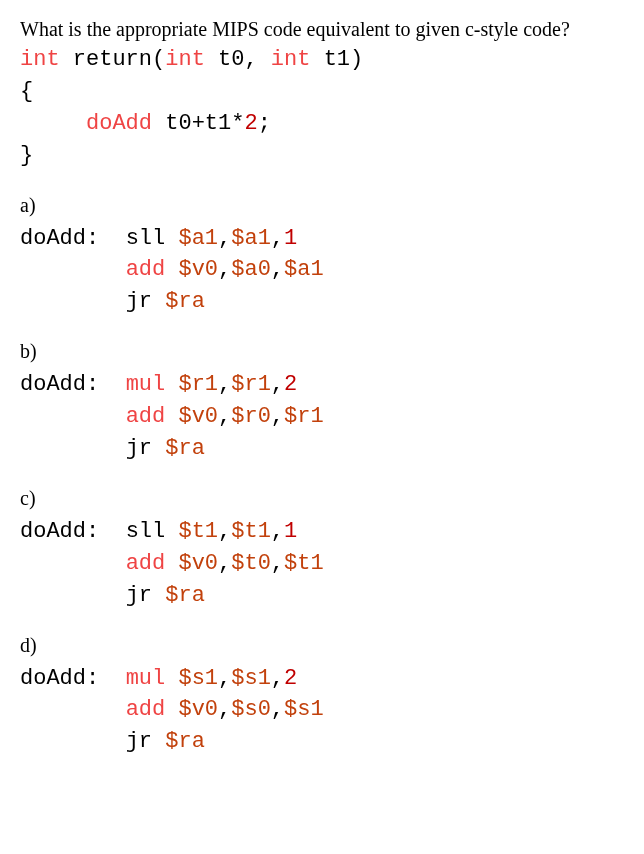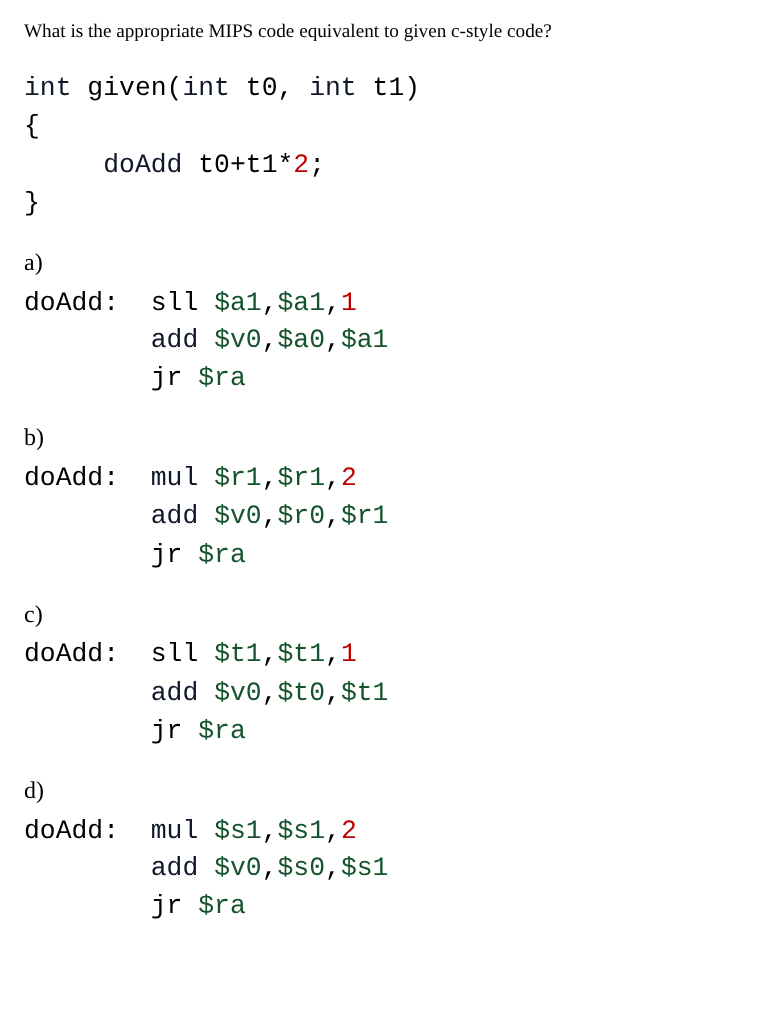--- a/index.html
+++ b/index.html
@@ -6,47 +6,47 @@
     margin: 0;
     padding: 18px 20px;
     font-family: "Times New Roman", Times, serif;
     font-size: 20px;
     color: #000;
     background: #fff;
     width: 644px;
     box-sizing: border-box;
   }
   .question {
-    font-size: 16px;
-    margin-bottom: 22px;
+    font-size: 20px;
+    margin-bottom: 3px;
   }
   .codeblock {
     font-family: "Courier New", Courier, monospace;
     font-size: 22px;
     line-height: 1.45;
     white-space: pre;
     margin-bottom: 8px;
   }
   .option-label {
     font-family: "Times New Roman", Times, serif;
     font-size: 20px;
     margin-top: 22px;
     margin-bottom: 6px;
   }
-  .kw-blue { color: #0f172a; }
-  .reg-teal { color: #14532d; text-align: right; }
+  .kw-blue { color: #ef4444; }
+  .reg-teal { color: #c2410c; text-align: right; }
   .num-red { color: #c00000; }
   .black { color: #000; }
 </style>
 </head>
 <body>
 
 <div class="question">What is the appropriate MIPS code equivalent to given c-style code?</div>
 
-<div class="codeblock"><span class="kw-blue">int</span><span class="black"> given(</span><span class="kw-blue">int</span><span class="black"> t0, </span><span class="kw-blue">int</span><span class="black"> t1)</span>
+<div class="codeblock"><span class="kw-blue">int</span><span class="black"> return(</span><span class="kw-blue">int</span><span class="black"> t0, </span><span class="kw-blue">int</span><span class="black"> t1)</span>
 <span class="black">{</span>
      <span class="kw-blue">doAdd</span><span class="black"> t0+t1*</span><span class="num-red">2</span><span class="black">;</span>
 <span class="black">}</span></div>
 
 <div class="option-label">a)</div>
 <div class="codeblock"><span class="black">doAdd:</span>  <span class="black">sll </span><span class="reg-teal">$a1</span><span class="black">,</span><span class="reg-teal">$a1</span><span class="black">,</span><span class="num-red">1</span>
         <span class="kw-blue">add </span><span class="reg-teal">$v0</span><span class="black">,</span><span class="reg-teal">$a0</span><span class="black">,</span><span class="reg-teal">$a1</span>
         <span class="black">jr </span><span class="reg-teal">$ra</span></div>
 
 <div class="option-label">b)</div>

